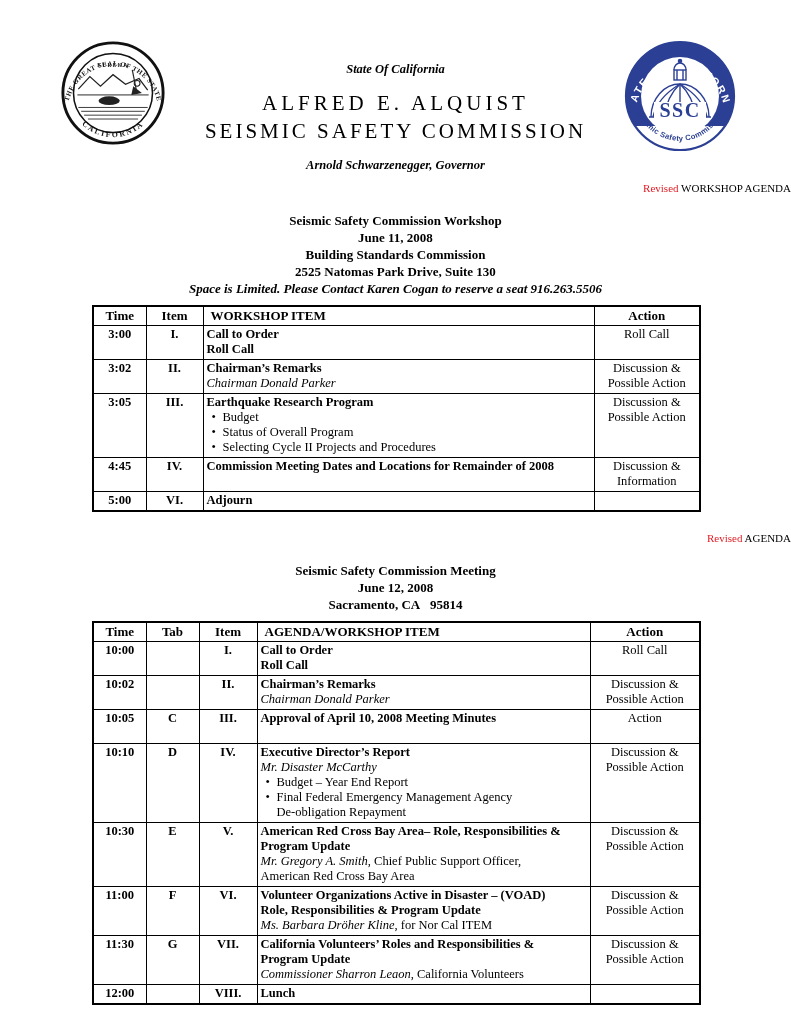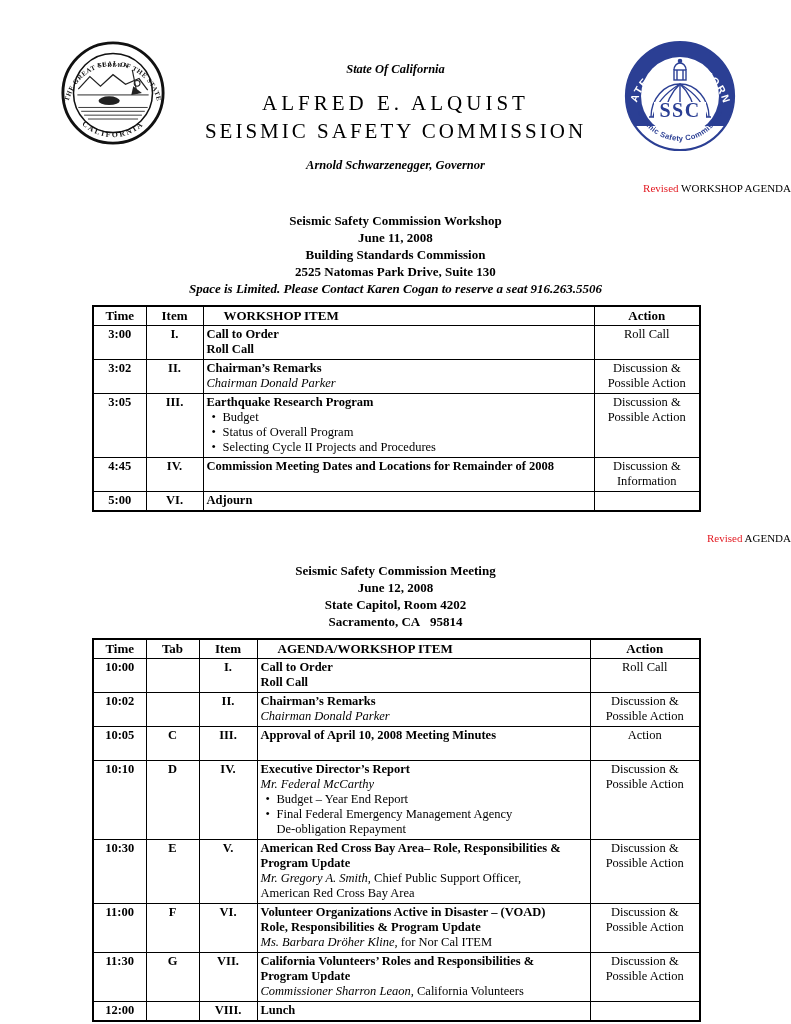--- a/index.html
+++ b/index.html
@@ -20,21 +20,21 @@
   .governor-line{font-size:12.5px;font-weight:bold;font-style:italic;margin-top:14px;}
   
   .section-heading{text-align:right;font-size:11px;font-weight:normal;margin-top:10px;}
   .revised{color:#e31b23;}
   .sub-lines{text-align:center;font-size:13px;font-weight:bold;line-height:17px;margin-top:18px;}
   .note{text-align:center;font-size:13px;font-weight:bold;font-style:italic;margin-top:1px;}
   
   table.agenda{border-collapse:collapse;table-layout:fixed;margin:8px 0 13px 92px;border:2.5px solid #000;}
   table.agenda th,table.agenda td{border:1.6px solid #000;}
   table.agenda th{font-size:13px;font-weight:bold;padding:1px 3px;text-align:center;}
-  table.agenda th.th-left{text-align:left;padding-left:20px;}
+  table.agenda th.th-left{text-align:left;padding-left:7px;}
   table.agenda td{font-size:12.5px;vertical-align:top;padding:1px 3px 2px;}
   td.c-cell{text-align:center;font-weight:bold;}
   td.content-cell{padding-left:8px;}
   .cell-line{line-height:15px;min-height:15px;}
   .cell-line.bullet{padding-left:16px;position:relative;}
   .cell-line.bullet::before{content:"\2022";position:absolute;left:5px;}
   .cell-line.indent{padding-left:16px;}
   .seg-b{font-weight:bold;}
   .seg-i{font-style:italic;}
   .seg-r{font-weight:normal;font-style:normal;}
@@ -197,21 +197,20 @@
   </div>
 
   <div class="meeting-gap">
     <div class="section-heading">
       <span class="revised">Revised</span>
       <span>AGENDA</span>
     </div>
     <div class="sub-lines">
         <div>Seismic Safety Commission Meeting</div>
         <div>June 12, 2008</div>
-        <div>State Capitol, Room 4202</div>
         <div>Sacramento, CA&nbsp;&nbsp; 95814</div>
       </div>
     <div>
         <table class="agenda">
           <colgroup>
             <col style="width: 53px;">
             <col style="width: 53px;">
             <col style="width: 58px;">
             <col style="width: 333px;">
             <col style="width: 110px;">
@@ -255,21 +254,21 @@
                 <div class="cell-line">&nbsp;</div>
               </td>
               <td class="action-cell">Action</td>
             </tr>
             <tr>
               <td class="c-cell">10:10</td>
               <td class="c-cell">D</td>
               <td class="c-cell">IV.</td>
               <td class="content-cell">
                 <div class="cell-line"><span class="seg-b">Executive Director’s Report</span></div>
-                <div class="cell-line"><span class="seg-i">Mr. Federal McCarthy</span></div>
+                <div class="cell-line"><span class="seg-i">Mr. Disaster McCarthy</span></div>
                 <div class="cell-line bullet"><span class="seg-r">Budget – Year End Report</span></div>
                 <div class="cell-line bullet"><span class="seg-r">Final Federal Emergency Management Agency</span></div>
                 <div class="cell-line indent"><span class="seg-r">De-obligation Repayment</span></div>
               </td>
               <td class="action-cell">Discussion &amp; Possible Action</td>
             </tr>
             <tr>
               <td class="c-cell">10:30</td>
               <td class="c-cell">E</td>
               <td class="c-cell">V.</td>

